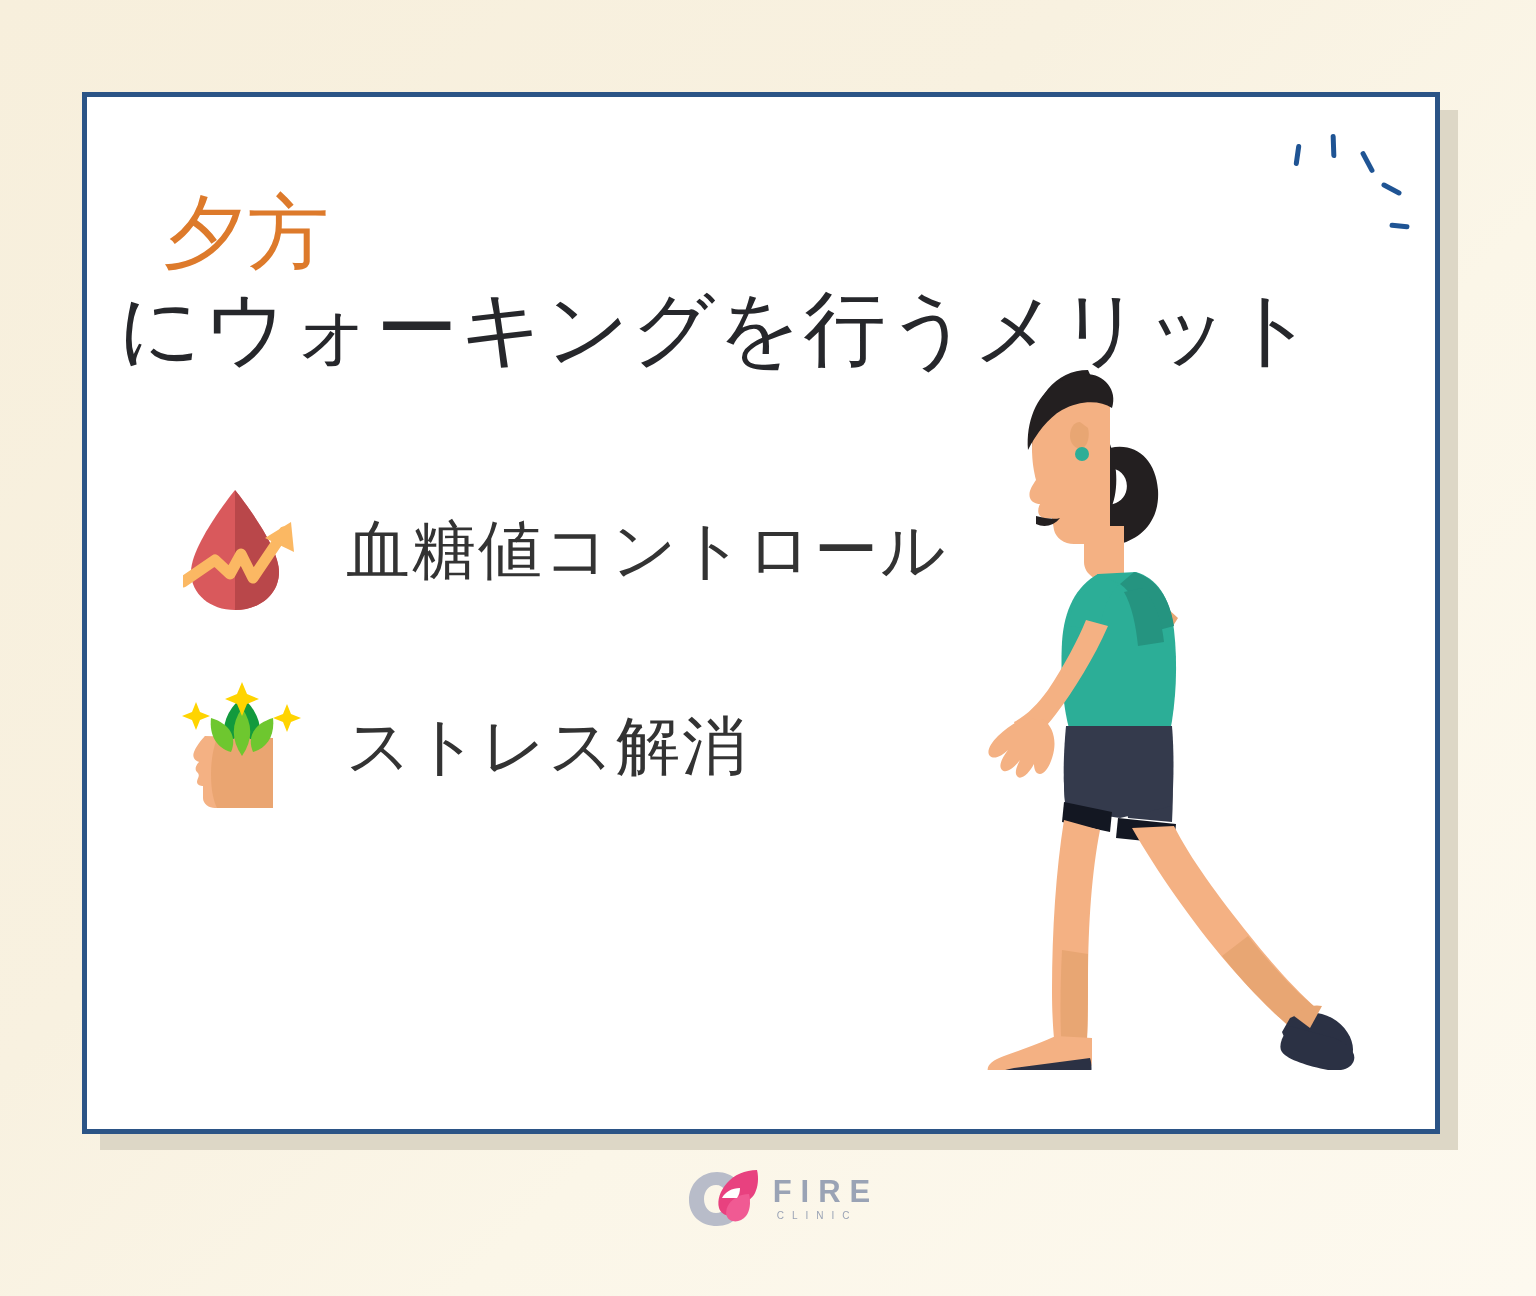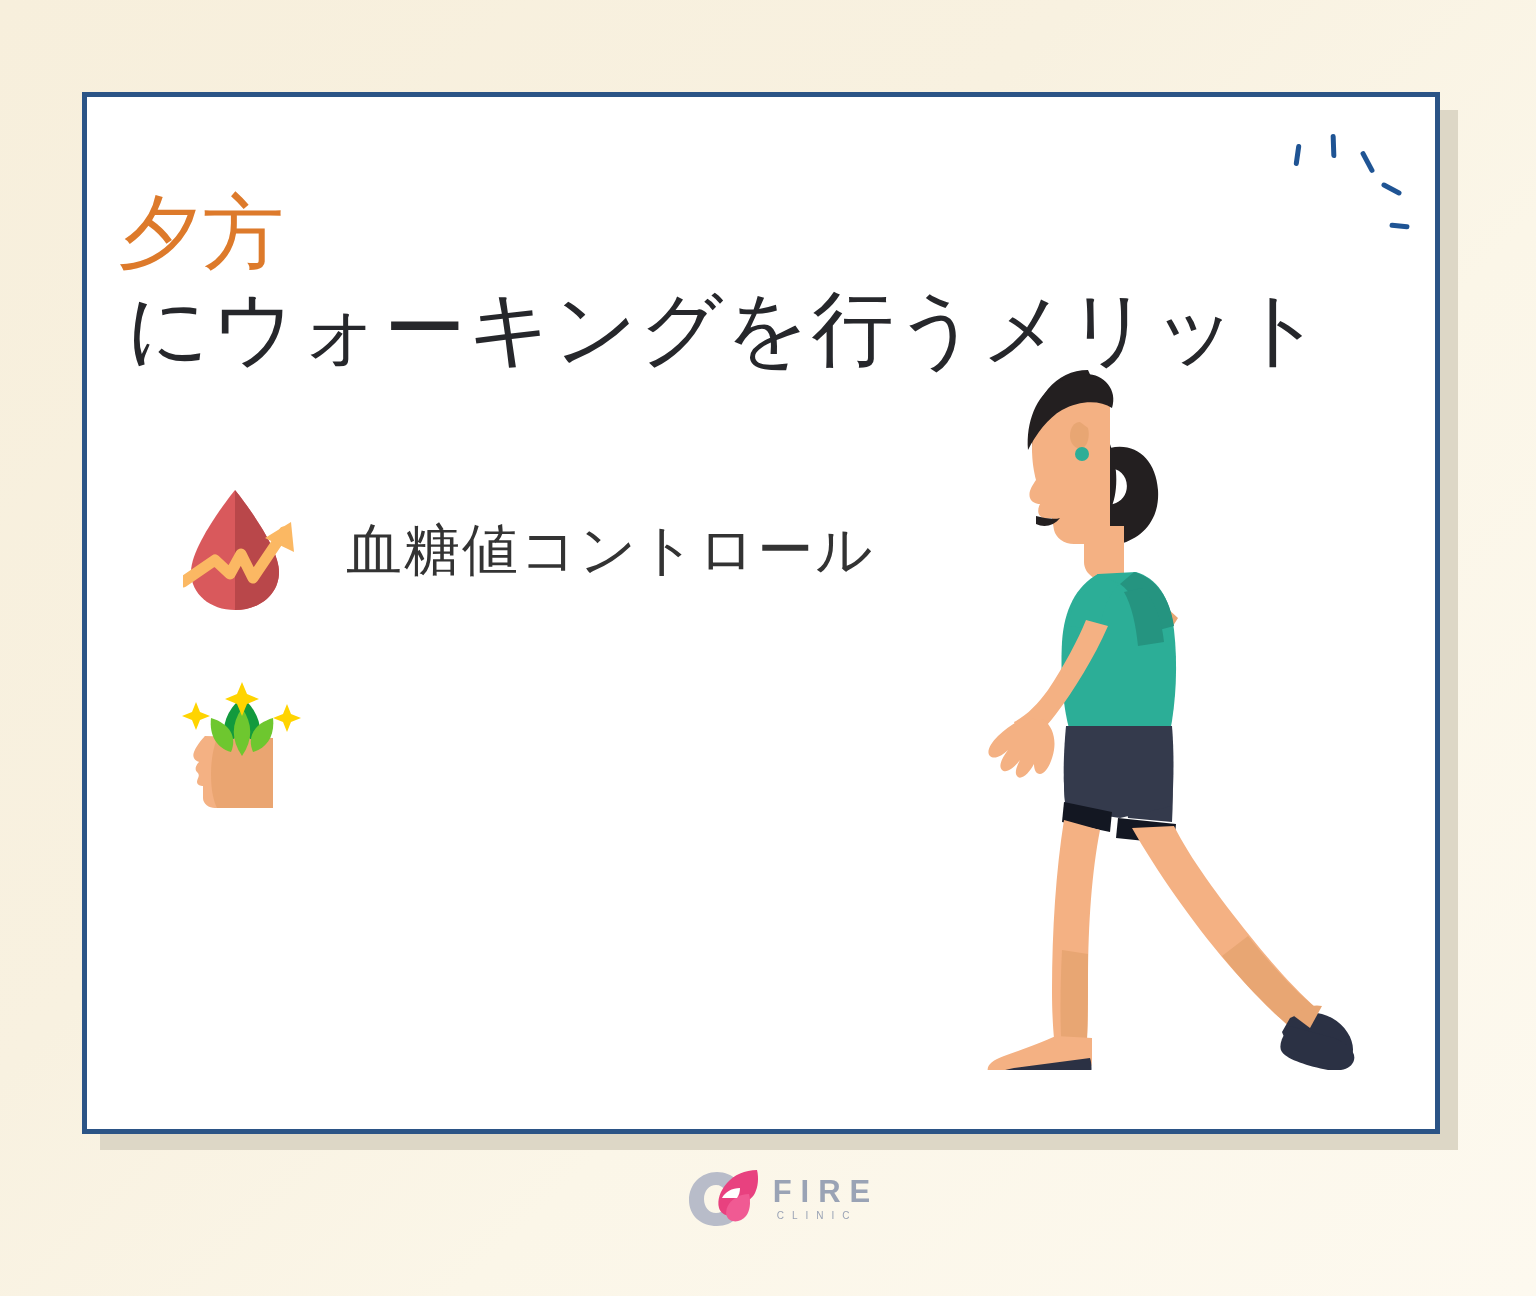--- a/index.html
+++ b/index.html
@@ -50,22 +50,22 @@
     height: 110px;
   }
   .title-text {
     font-family: "Liberation Serif", "DejaVu Serif", serif;
     font-size: 82px;
     line-height: 96px;
     font-weight: 400;
     letter-spacing: 2px;
     white-space: nowrap;
   }
-  .title-accent { color: #dd7a2b; }
-  .title-main   { color: #26272b; margin-left: 8px; }
+  .title-accent { color: #dd7a2b; margin-left: 45px; }
+  .title-main   { color: #26272b; }
 
   
   #sparkles {
     position: absolute;
     left: 1255px;
     top: 118px;
     width: 190px;
     height: 150px;
     pointer-events: none;
   }
@@ -95,21 +95,21 @@
   .benefit-icon {
     width: 128px;
     height: 135px;
     flex: 0 0 128px;
     display: flex;
     align-items: center;
     justify-content: center;
   }
   .benefit-label {
     margin-left: 40px;
-    font-size: 56px;
+    font-size: 64px;
     line-height: 60px;
     color: #333333;
     letter-spacing: 2px;
     white-space: nowrap;
     font-family: "Liberation Sans", "DejaVu Sans", sans-serif;
   }
 
   
   #walker {
     position: absolute;
@@ -195,20 +195,21 @@
           <path d="M62 16 C76 28 82 44 78 60 C64 58 54 44 62 16 Z" fill="#129a3d"></path>
           <path d="M30 36 C28 54 36 66 50 70 C56 56 50 42 30 36 Z" fill="#6ec72f"></path>
           <path d="M92 36 C94 54 86 66 72 70 C66 56 72 42 92 36 Z" fill="#6ec72f"></path>
           <path d="M61 26 C50 42 50 58 61 74 C72 58 72 42 61 26 Z" fill="#6ec72f"></path>
 
           <path d="M61 0 L66 12 L78 17 L66 22 L61 34 L56 22 L44 17 L56 12 Z" fill="#ffd400"></path>
           <path d="M15 20 L19 30 L29 34 L19 38 L15 48 L11 38 L1 34 L11 30 Z" fill="#ffd400"></path>
           <path d="M106 22 L110 32 L120 36 L110 40 L106 50 L102 40 L92 36 L102 32 Z" fill="#ffd400"></path>
         </svg>
       </div>
+      <div class="benefit-label">ストレス解消</div>
     </div>
 
   </div>
 
   <div id="walker">
     <svg width="460" height="740" viewBox="0 0 460 740" xmlns="http://www.w3.org/2000/svg">
 
       <path d="M196 268 C176 300 162 336 150 366 C144 382 140 394 140 394 L166 402 C170 388 178 366 188 344 C198 322 210 300 218 288 Z" fill="#e8a673"></path>
 
       <path d="M104 84 C86 112 86 150 100 176 C110 194 124 200 134 196 C150 190 158 168 156 142 C154 112 138 84 120 74 Z" fill="#231f20"></path>

